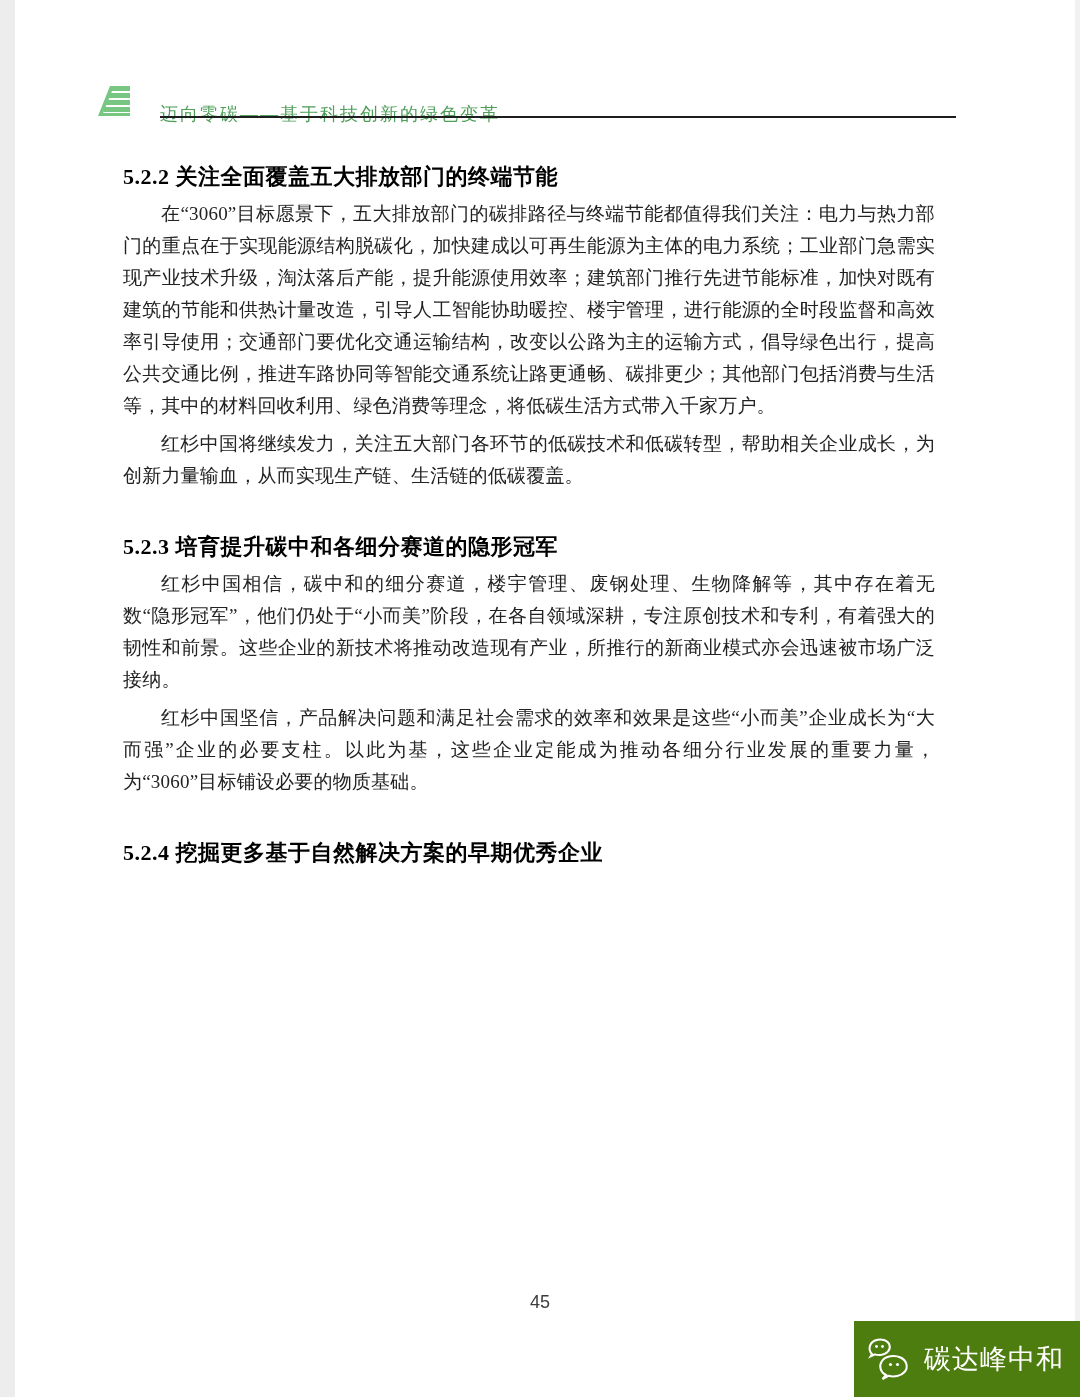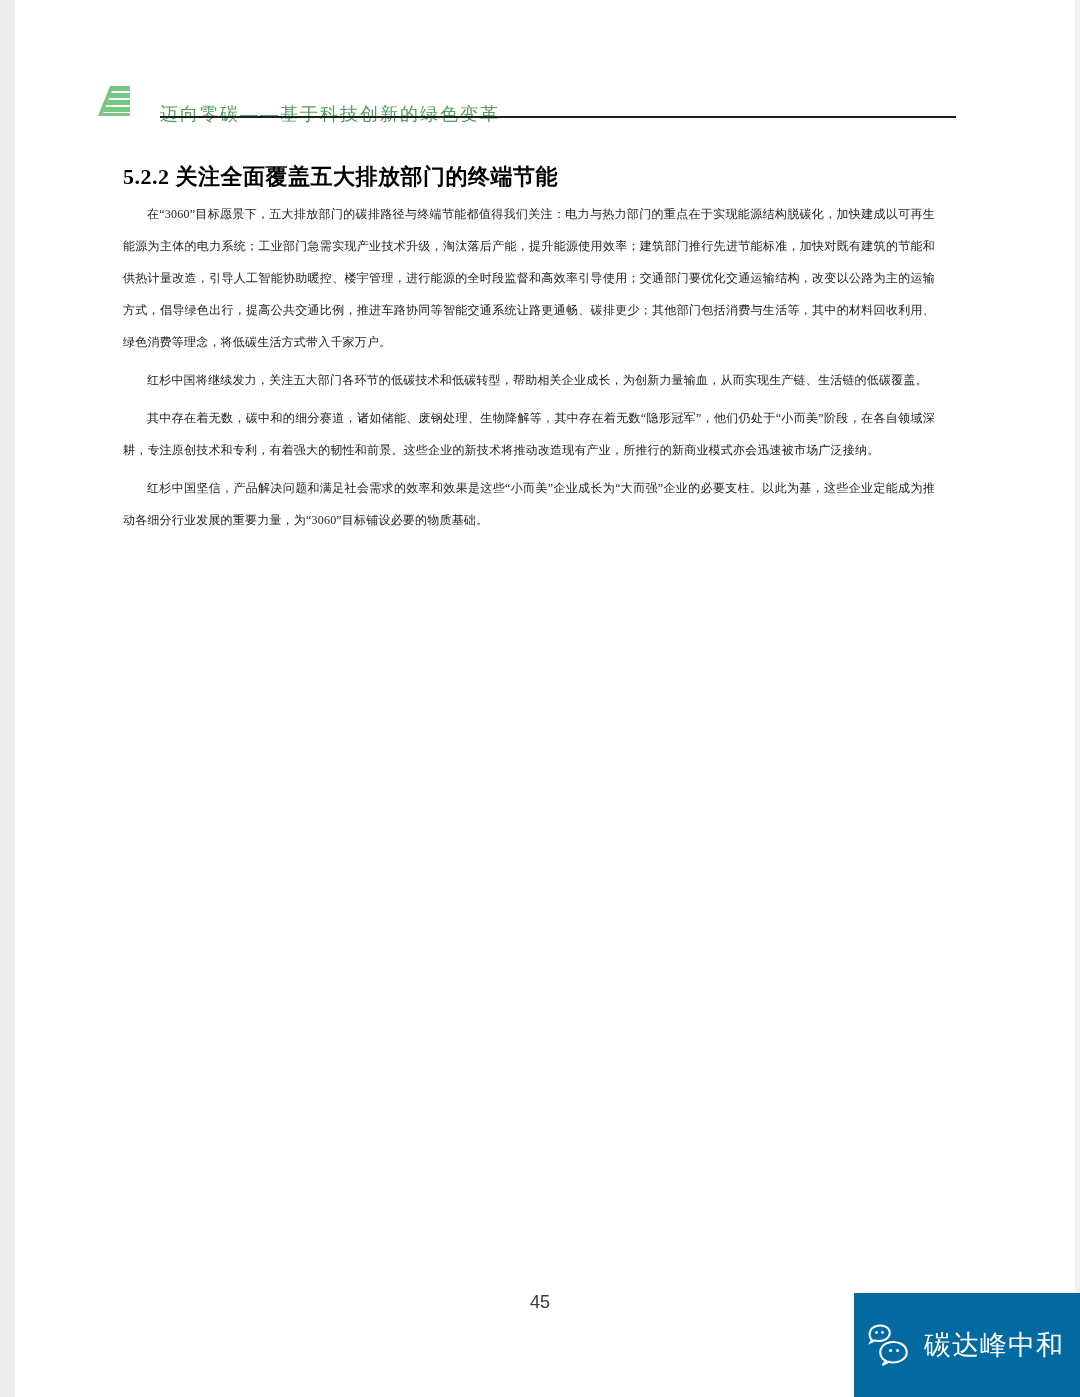--- a/index.html
+++ b/index.html
@@ -22,33 +22,33 @@
   .doc-header-rule{position:absolute;left:64px;right:2px;top:36px;height:2px;background:#1e1e1e;}
 
   
   .content{position:absolute;left:123px;top:122px;width:820px;color:#222222;}
   .section-heading{
     font-size:22px;line-height:30px;font-weight:bold;color:#000;
     margin:40px 0 6px 0;letter-spacing:0.5px;
   }
   .section:first-child .section-heading{}
   .body-para{
-    font-size:12px;line-height:32px;margin:6px 8px 0 0;
+    font-size:19px;line-height:32px;margin:6px 8px 0 0;
     text-align:justify;text-indent:2em;letter-spacing:0.2px;
   }
 
   
   .page-number{
     position:absolute;left:0;right:0;top:1292px;text-align:center;
     font-family:"Liberation Sans","DejaVu Sans",sans-serif;
     font-size:18px;color:#3c3c3c;
   }
   .watermark{
-    position:absolute;right:0;bottom:0;width:226px;height:104px;
-    background:#0369a1;display:flex;align-items:center;
+    position:absolute;right:0;bottom:0;width:226px;height:76px;
+    background:#4d7c0f;display:flex;align-items:center;
     box-sizing:border-box;padding-left:12px;
   }
   .watermark-icon{width:52px;height:46px;flex:0 0 auto;}
   .watermark-label{
     color:#ffffff;font-size:27px;letter-spacing:1px;margin-left:6px;
     font-family:"Liberation Serif","DejaVu Serif",serif;white-space:nowrap;
   }
 </style>
 </head>
 <body>
@@ -73,25 +73,27 @@
 
 <div class="content">
 
   <div class="section">
     <div class="section-heading">5.2.2 关注全面覆盖五大排放部门的终端节能</div>
     <p class="body-para">在“3060”目标愿景下，五大排放部门的碳排路径与终端节能都值得我们关注：电力与热力部门的重点在于实现能源结构脱碳化，加快建成以可再生能源为主体的电力系统；工业部门急需实现产业技术升级，淘汰落后产能，提升能源使用效率；建筑部门推行先进节能标准，加快对既有建筑的节能和供热计量改造，引导人工智能协助暖控、楼宇管理，进行能源的全时段监督和高效率引导使用；交通部门要优化交通运输结构，改变以公路为主的运输方式，倡导绿色出行，提高公共交通比例，推进车路协同等智能交通系统让路更通畅、碳排更少；其他部门包括消费与生活等，其中的材料回收利用、绿色消费等理念，将低碳生活方式带入千家万户。</p>
     <p class="body-para">红杉中国将继续发力，关注五大部门各环节的低碳技术和低碳转型，帮助相关企业成长，为创新力量输血，从而实现生产链、生活链的低碳覆盖。</p>
   </div>
 
   <div class="section">
-    <p class="body-para">其中存在着无数，碳中和的细分赛道，诸如储能、废钢处理、生物降解等，其中存在着无数“隐形冠军”，他们仍处于“小而美”阶段，在各自领域深耕，专注原创技术和专利，有着强大的韧性和前景。这些企业的新技术将推动改造现有产业，所推行的新商业模式亦会迅速被市场广泛接纳。</p>
+    <div class="section-heading">5.2.3 培育提升碳中和各细分赛道的隐形冠军</div>
+    <p class="body-para">红杉中国相信，碳中和的细分赛道，楼宇管理、废钢处理、生物降解等，其中存在着无数“隐形冠军”，他们仍处于“小而美”阶段，在各自领域深耕，专注原创技术和专利，有着强大的韧性和前景。这些企业的新技术将推动改造现有产业，所推行的新商业模式亦会迅速被市场广泛接纳。</p>
     <p class="body-para">红杉中国坚信，产品解决问题和满足社会需求的效率和效果是这些“小而美”企业成长为“大而强”企业的必要支柱。以此为基，这些企业定能成为推动各细分行业发展的重要力量，为“3060”目标铺设必要的物质基础。</p>
   </div>
 
   <div class="section">
+    <div class="section-heading">5.2.4 挖掘更多基于自然解决方案的早期优秀企业</div>
   </div>
 
 </div>
 
 <div class="page-number">45</div>
 
 <div class="watermark">
   <svg class="watermark-icon" viewBox="0 0 52 46" xmlns="http://www.w3.org/2000/svg">
     <g fill="none" stroke="#ffffff" stroke-width="2">
 

